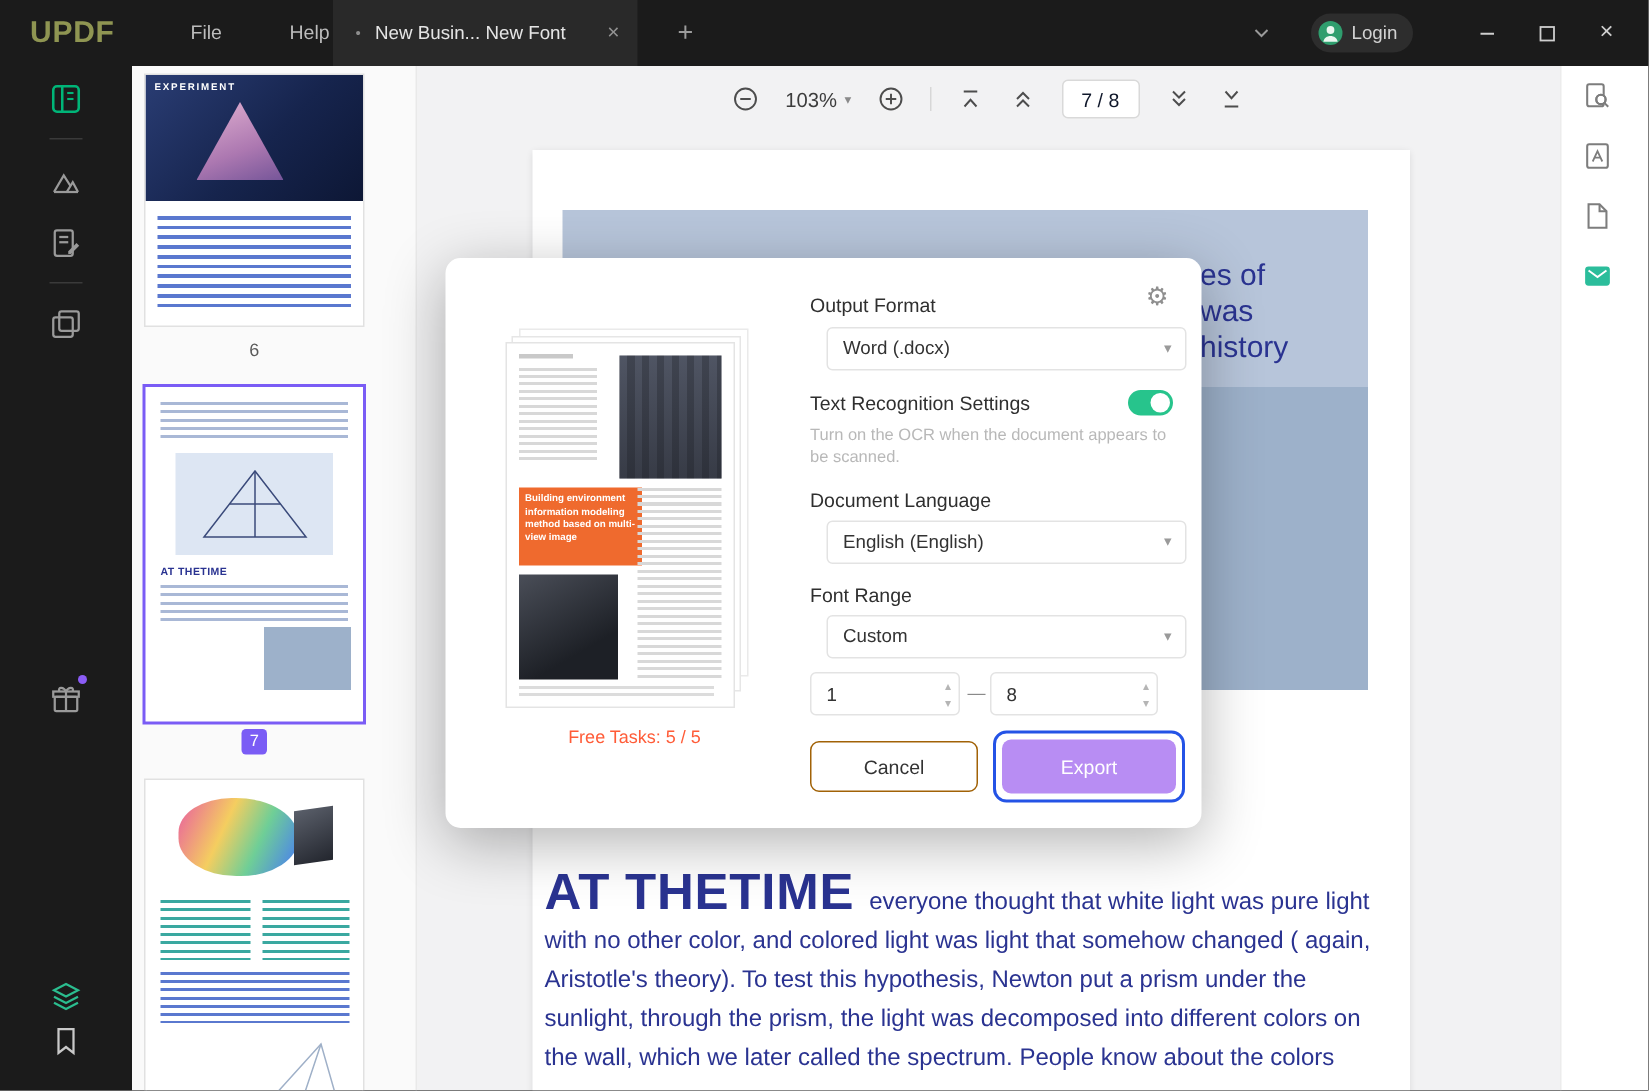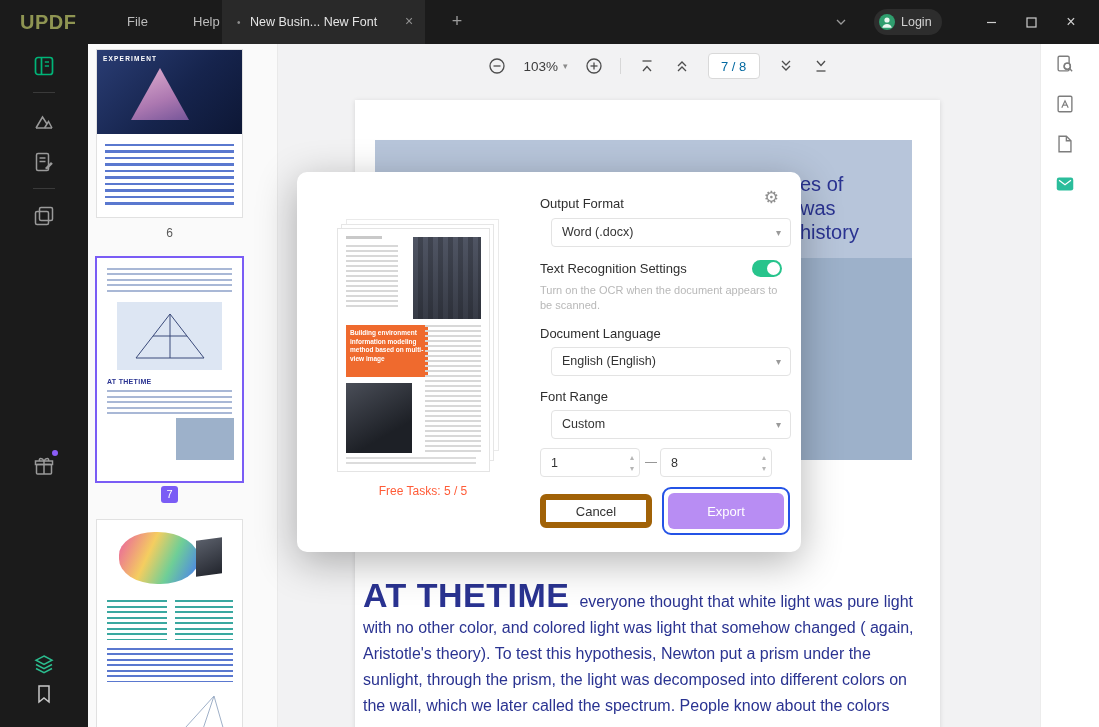--- a/index.html
+++ b/index.html
@@ -59,21 +59,21 @@
 .t8-lines3{position:absolute;left:10px;top:128px;width:126px;height:34px;background:repeating-linear-gradient(180deg,#5a78cf 0 2px,transparent 2px 5.5px);}
 .t8-diagram{position:absolute;right:8px;bottom:6px;width:64px;height:56px;}
 
 
 .viewer{position:absolute;left:278px;top:44px;width:762px;height:683px;background:#f2f2f3;overflow:hidden;}
 .vtoolbar{position:absolute;left:0;top:0;width:100%;height:44px;display:flex;align-items:center;justify-content:center;gap:17px;}
 .vt-icon{width:18px;height:18px;display:flex;align-items:center;justify-content:center;}
 .zoomlabel{font-size:13.5px;color:#3c3c3c;display:flex;align-items:center;gap:5px;}
 .caret{font-size:9px;color:#8a8a8a;}
 .vdivider{width:1px;height:16px;background:#d7d7d7;}
-.pagebox{width:52px;height:26px;background:#fff;border:1px solid #d9d9d9;border-radius:4px;font-size:13px;color:#0369a1;display:flex;align-items:center;justify-content:center;}
+.pagebox{width:52px;height:26px;background:#fff;border:1px solid #d9d9d9;border-radius:4px;font-size:13px;color:#0f172a;display:flex;align-items:center;justify-content:center;}
 .docpage{position:absolute;left:77px;top:56px;width:585px;height:680px;background:#fff;box-shadow:0 1px 5px rgba(0,0,0,.12);}
 .banner{position:absolute;left:20px;top:40px;width:537px;height:118px;background:#b7c5da;}
 .banner-frag{position:absolute;left:425px;top:32px;font-size:20px;line-height:24px;color:#2a3391;}
 .imgbox{position:absolute;left:285px;top:158px;width:272px;height:202px;background:#9db1ca;}
 .bodytext{position:absolute;left:8px;top:482px;width:558px;color:#2a3391;font-size:16px;line-height:26px;text-align:left;}
 .bigword{font-size:34px;font-weight:bold;letter-spacing:.5px;margin-right:10px;}
 
 
 .rightstrip{position:absolute;left:1040px;top:44px;width:59px;height:683px;background:#fff;border-left:1px solid #ececec;}
 .rs-icon{position:absolute;left:8px;width:32px;height:32px;display:flex;align-items:center;justify-content:center;}
@@ -106,21 +106,21 @@
 .toggle{position:absolute;left:455px;top:88px;width:30px;height:17px;border-radius:9px;background:#27c48c;}
 .toggle .knob{position:absolute;right:2px;top:2px;width:13px;height:13px;border-radius:50%;background:#fff;}
 .hint{position:absolute;left:243px;top:111px;width:242px;font-size:11px;line-height:15px;color:#b8b8b8;}
 .numwrap{position:absolute;top:276px;height:29px;border:1px solid #e3e3e3;border-radius:4px;background:#fff;}
 .num1{left:243px;width:100px;}
 .num2{left:363px;width:112px;}
 .numwrap input{position:absolute;left:10px;top:1px;width:60%;height:25px;border:none;outline:none;font-size:12.5px;color:#333;font-family:inherit;background:transparent;}
 .steppers{position:absolute;right:5px;top:3px;display:flex;flex-direction:column;align-items:center;}
 .steppers span{font-size:8px;line-height:11px;color:#b5b5b5;}
 .dash{position:absolute;left:346px;top:276px;width:16px;line-height:29px;text-align:center;color:#8a8a8a;font-size:12px;}
-.btn-cancel{position:absolute;left:243px;top:322px;width:112px;height:34px;border:6px solid #a16207;border-radius:6px;background:#fff;font-size:13px;color:#333;display:flex;align-items:center;justify-content:center;}
+.btn-cancel{position:absolute;left:243px;top:322px;width:112px;height:34px;border:1px solid #a16207;border-radius:6px;background:#fff;font-size:13px;color:#333;display:flex;align-items:center;justify-content:center;}
 .export-wrap{position:absolute;left:365px;top:315px;width:128px;height:48px;border:2px solid #2453e6;border-radius:9px;}
 .btn-export{position:absolute;left:4px;top:4px;right:4px;bottom:4px;border-radius:6px;background:#b88df3;color:#fff;font-size:13px;display:flex;align-items:center;justify-content:center;}
 </style>
 </head>
 <body>
 
 <div class="app">
 
   <div class="titlebar">
     <div class="logo">UPDF</div>

